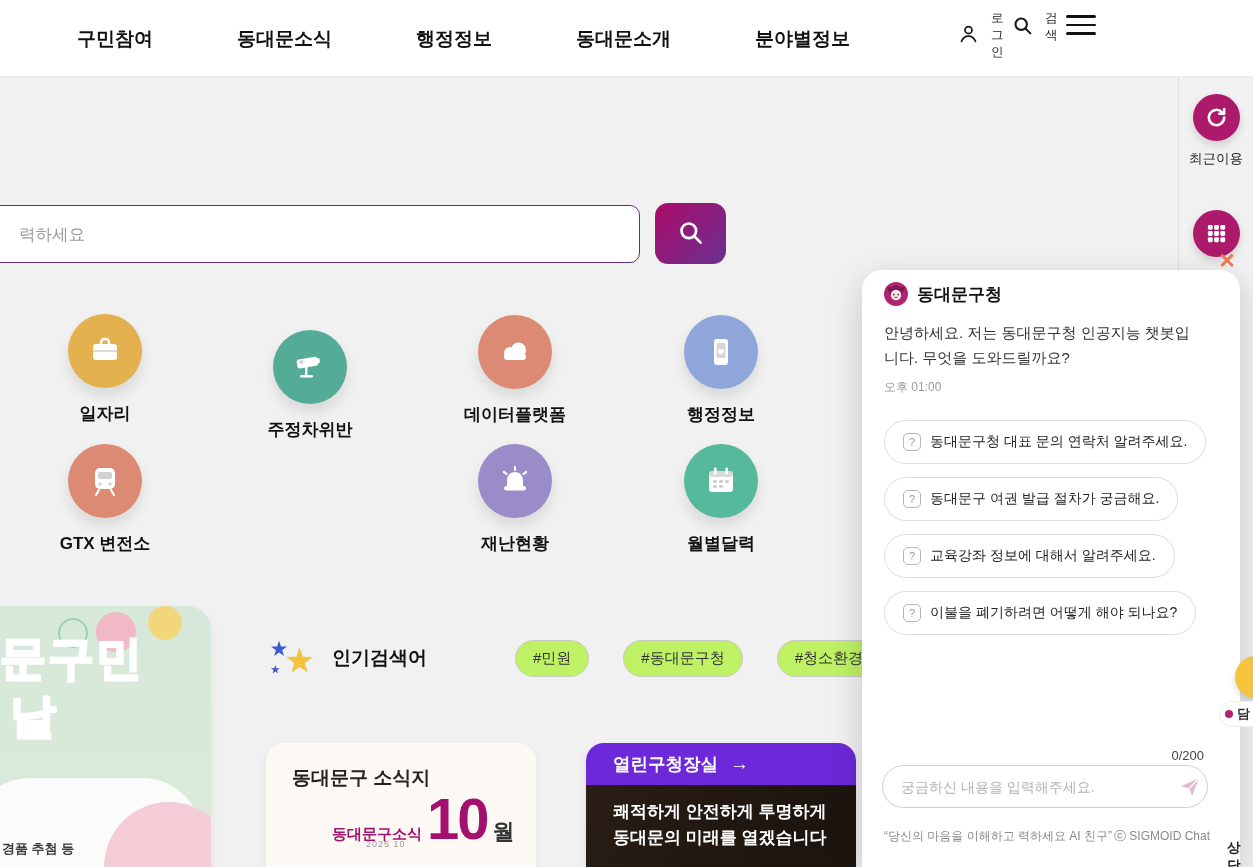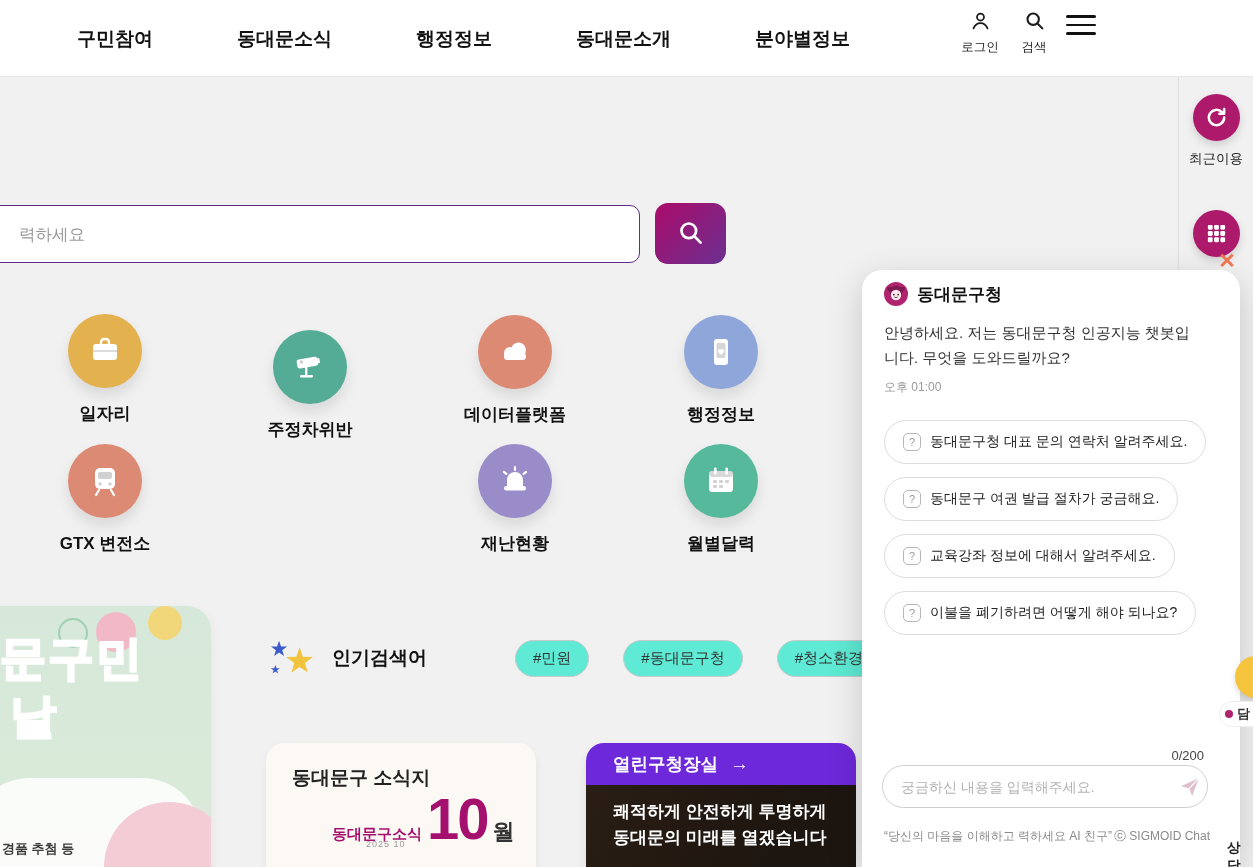--- a/index.html
+++ b/index.html
@@ -8,21 +8,21 @@
         font-family:"Liberation Sans",sans-serif;color:#111}
   button{font-family:inherit;border:none;background:none;cursor:pointer}
   input{font-family:inherit}
 
   
   .topnav{position:absolute;top:0;left:0;right:0;height:77px;background:#fff;
           border-bottom:1px solid #e9e9e9;z-index:20}
   .topnav ul{display:flex;gap:84px;list-style:none;padding-left:77px;align-items:center;height:77px}
   .topnav li{font-size:19px;font-weight:700;color:#111;cursor:pointer;white-space:nowrap}
   .utilities{position:absolute;left:958px;top:10px;display:flex;gap:10px;align-items:flex-start;z-index:21}
-  .util{display:flex;flex-direction:column;align-items:center;gap:4px;width:44px;cursor:pointer}
+  .util{display:flex;flex-direction:row;align-items:center;gap:12px;width:44px;cursor:pointer}
   .util svg{width:21px;height:21px}
   .util-label{font-size:12.5px;color:#222}
   .hamburger{margin-top:3px;width:30px;height:24px;display:flex;flex-direction:column;justify-content:space-between;padding:2px 0}
   .hamburger span{display:block;height:2.6px;background:#111;border-radius:2px}
 
   .divider-v{position:absolute;left:1178px;top:77px;bottom:0;width:1px;background:#dedede;z-index:2}
 
   
   .main-search{position:absolute;left:-32px;top:205px;width:672px;height:58px;background:#fff;
                border:1.6px solid #5f2c86;border-radius:10px;font-size:16.5px;color:#666;
@@ -39,21 +39,21 @@
               justify-content:center;box-shadow:0 8px 14px rgba(0,0,0,.10)}
   .svc-circle svg{width:36px;height:36px}
   .svc-label{margin-top:14px;font-size:17px;font-weight:700;color:#111;white-space:nowrap}
 
   
   .popular{position:absolute;left:266px;top:638px;display:flex;align-items:center;z-index:3}
   .pop-stars{width:56px;height:40px;margin-right:10px}
   .pop-title{font-size:19px;font-weight:700;color:#111;margin-right:24px}
   .tags{display:flex;gap:34px;margin-left:64px}
   .tag{height:37px;display:flex;align-items:center;padding:0 17px;border:1px solid #c9c9c9;
-       border-radius:19px;background:#5eead4;font-size:15px;color:#333;cursor:pointer;white-space:nowrap}
+       border-radius:19px;background:#bef264;font-size:15px;color:#333;cursor:pointer;white-space:nowrap}
 
   
   .event-banner{position:absolute;left:-64px;top:606px;width:275px;height:300px;border-radius:24px;
                 background:linear-gradient(180deg,#d6e8d9 0%,#d9ead9 62%,#ecdfdd 100%);
                 overflow:hidden;cursor:pointer;z-index:3;box-shadow:0 4px 12px rgba(0,0,0,.06)}
   .balloon{position:absolute;border-radius:50%}
   .banner-blob-white{position:absolute;left:34px;top:172px;width:232px;height:140px;border-radius:60px;
                      background:rgba(255,255,255,.85)}
   .banner-blob-pink{position:absolute;left:168px;top:196px;width:130px;height:130px;border-radius:50%;
                     background:#f3ccd6}

